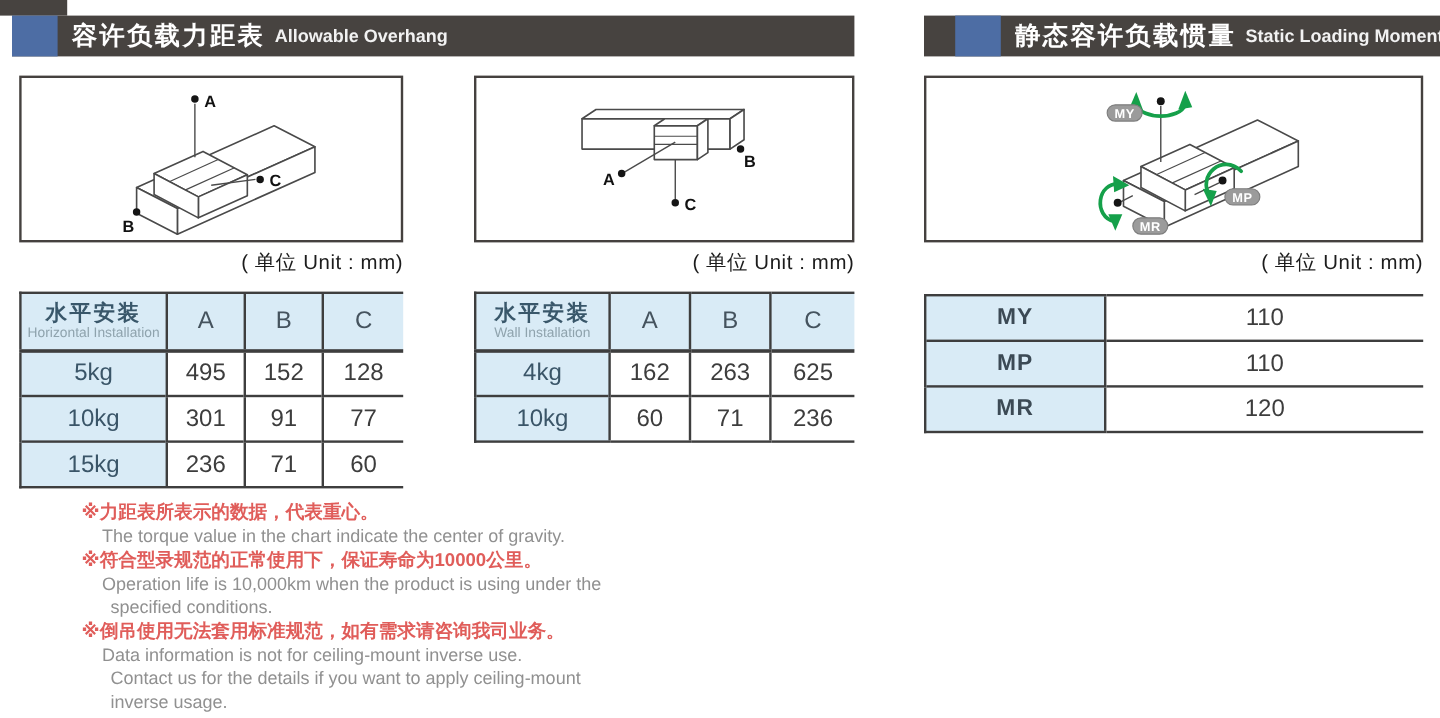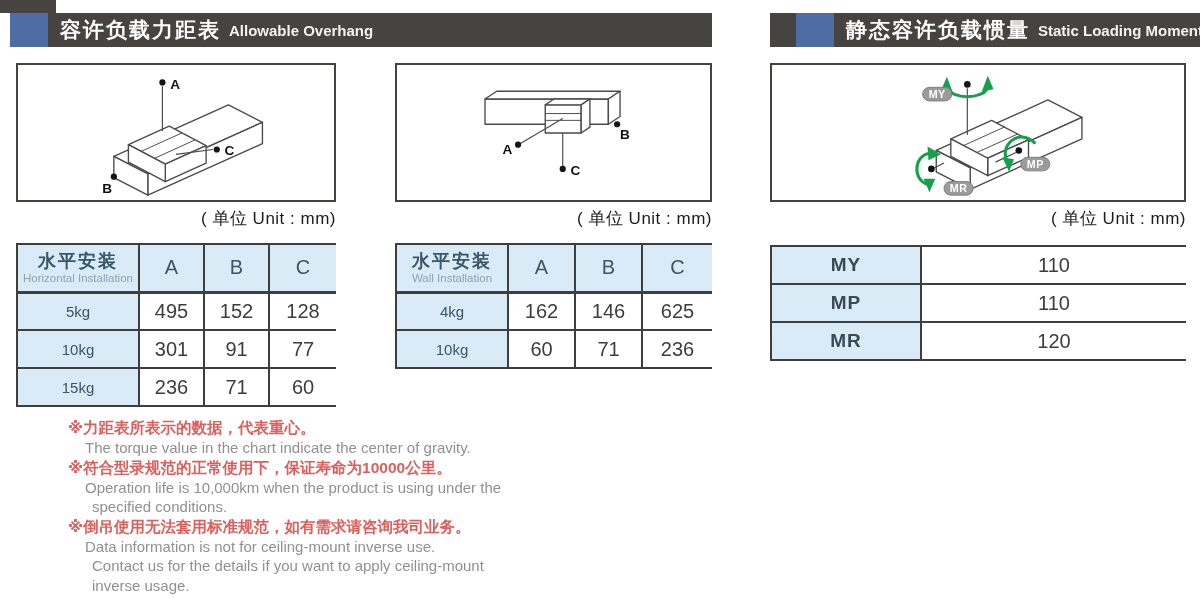--- a/index.html
+++ b/index.html
@@ -28,21 +28,21 @@
              text-align:center;vertical-align:middle;padding:0;}
   .dtable tr:last-child td{border-bottom:2px solid #3e3e3e;}
   .dtable td:last-child{border-right:0;}
   .dtable tr.head td{border-bottom:3px solid #3e3e3e;}
   .dtable tr{height:38px;}
   .dtable tr.head{height:48px;}
   .blue{background:var(--table_blue,#d9ebf6);margin-left:12px;}
   .h-zh{font-size:18px;font-weight:bold;color:#39576a;letter-spacing:2px;line-height:21px;}
   .h-en{font-size:11.5px;color:#8fa3ad;line-height:13px;}
   .colh{font-size:20px;color:#45535e;}
-  .rlabel{font-size:15px;color:#3a5568;}
+  .rlabel{font-size:20px;color:#3a5568;}
   .val{font-size:20px;color:#3d3d3d;}
   .mlabel{font-size:19px;font-weight:bold;color:#3c4a55;letter-spacing:1px;}
 
   
   .notes{position:absolute;left:20px;top:418px;width:540px;margin-left:48px;}
   .note-zh{color:var(--note_red,#e05d5a);font-weight:bold;font-size:15.5px;line-height:20px;}
   .note-en{color:var(--note_gray,#909090);font-size:15px;line-height:19.5px;padding-left:17px;}
   .note-en.cont{padding-left:24px;}
 
   
@@ -220,21 +220,21 @@
         <div class="h-zh">水平安装</div>
         <div class="h-en">Wall Installation</div>
       </td>
       <td class="blue colh">A</td>
       <td class="blue colh">B</td>
       <td class="blue colh">C</td>
     </tr>
     <tr>
       <td class="blue rlabel">4kg</td>
       <td class="val">162</td>
-      <td class="val">146</td>
+      <td class="val">263</td>
       <td class="val">625</td>
     </tr>
     <tr>
       <td class="blue rlabel">10kg</td>
       <td class="val">60</td>
       <td class="val">71</td>
       <td class="val">236</td>
     </tr>
   </tbody>
     </table>

